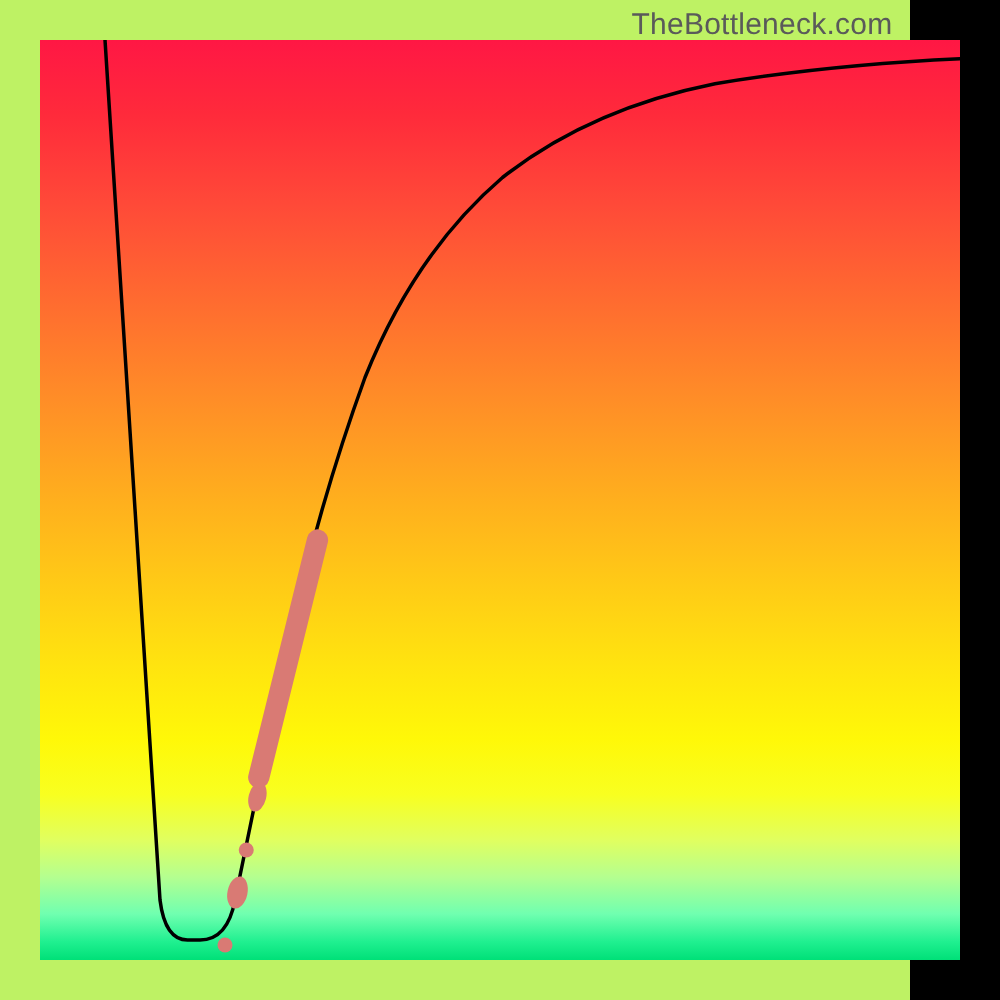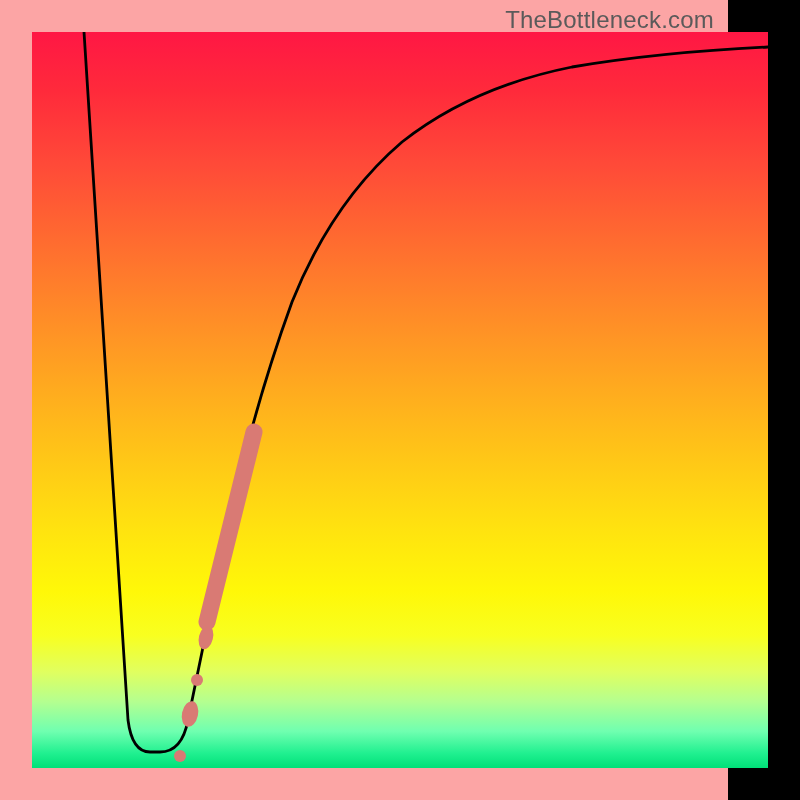--- a/index.html
+++ b/index.html
@@ -1,21 +1,21 @@
 <!DOCTYPE html>
 <html><head>
 <meta charset="utf-8">
 <style>
   * { margin: 0; padding: 0; box-sizing: border-box; }
   html, body { width: 800px; height: 800px; overflow: hidden; background: #000; }
   .frame {
     position: relative;
     width: 728px;
     height: 800px;
-    background: #fca5a5;
+    background: #bef264;
   }
   .watermark {
     position: absolute;
     top: 6px;
     right: 14px;
     font-family: Arial, Helvetica, sans-serif;
     font-size: 24px;
     font-weight: 500;
     color: #5a5a5a;
     letter-spacing: 0.2px;

